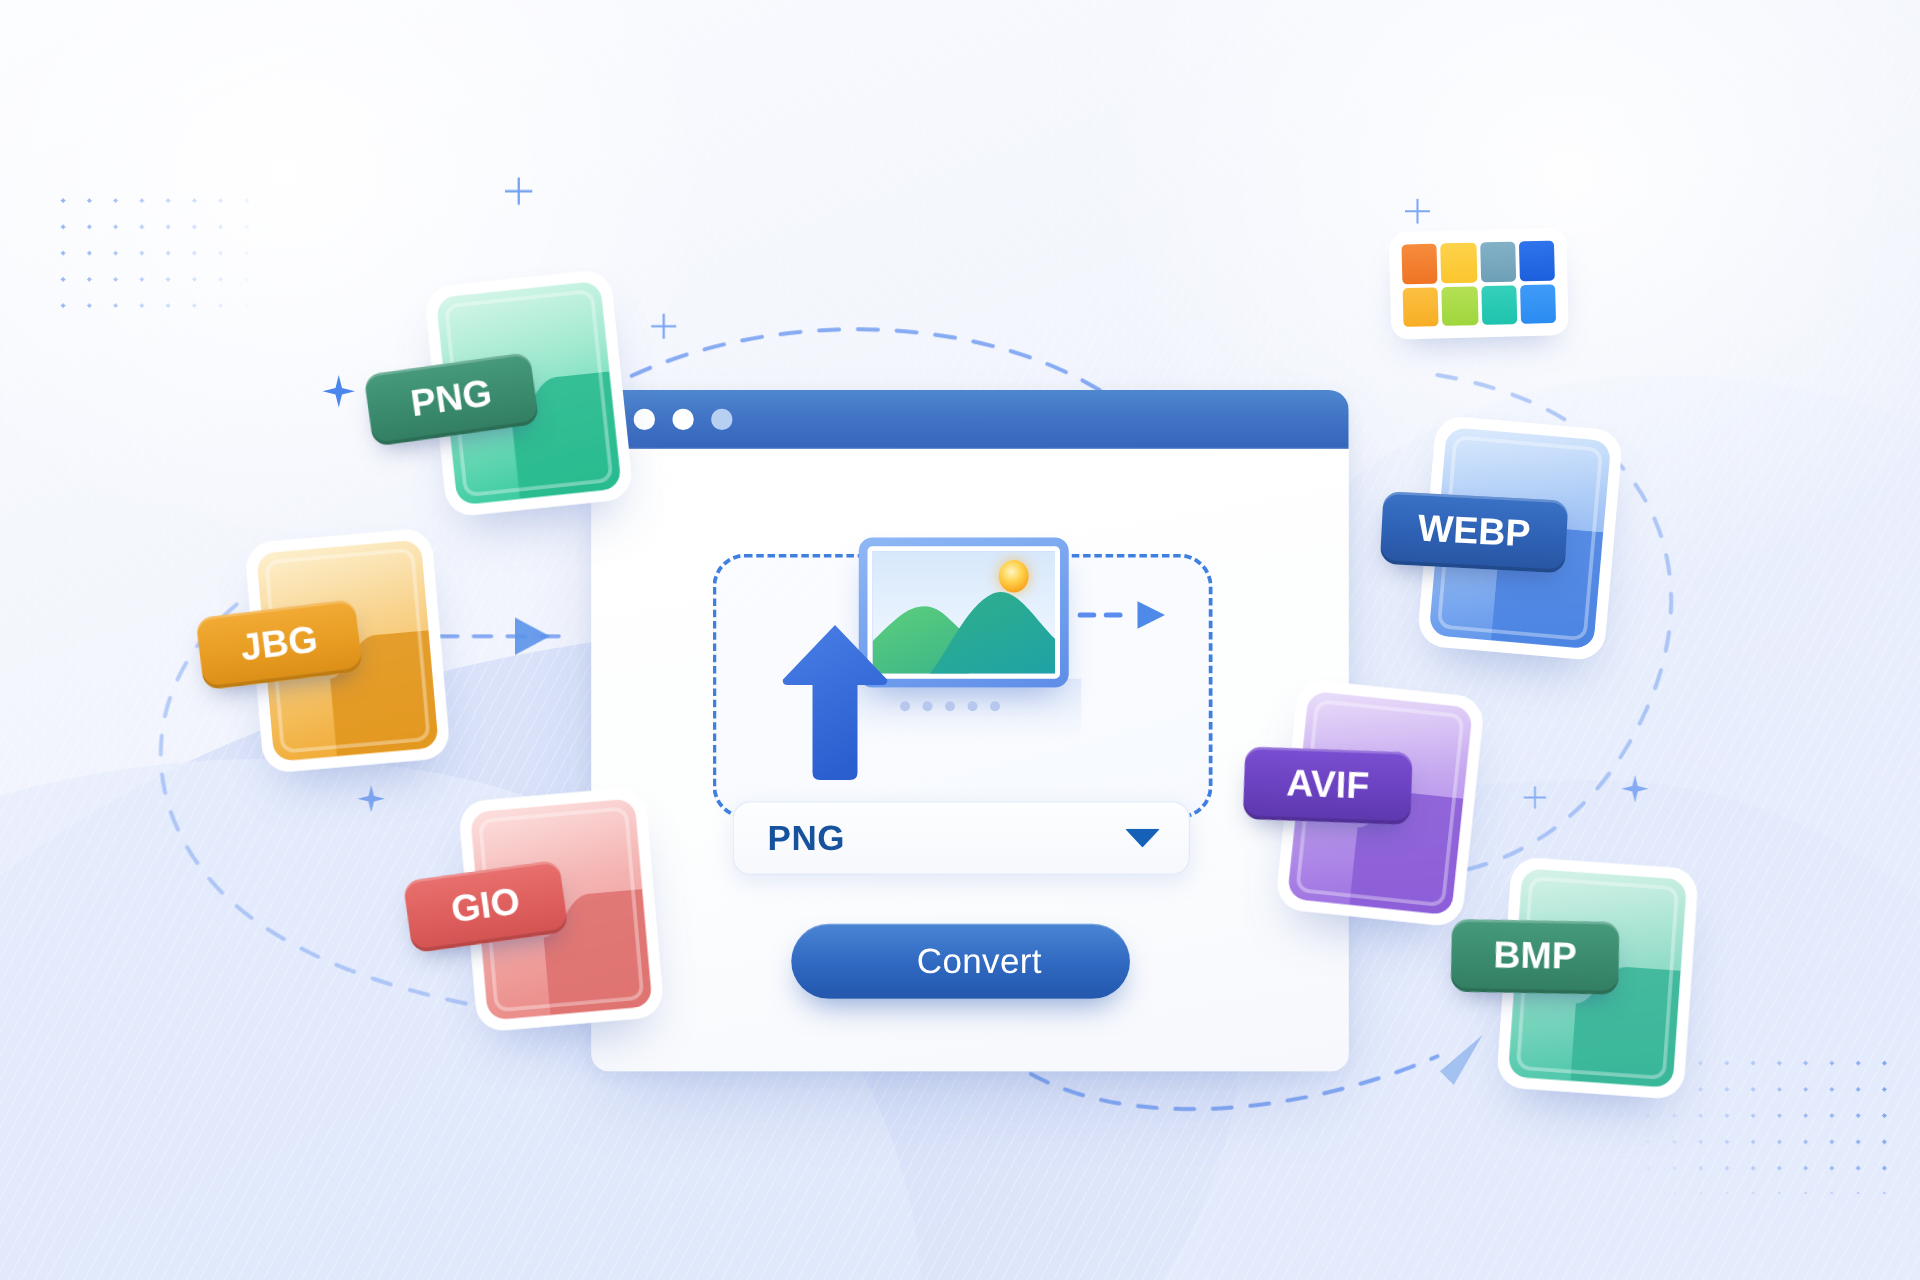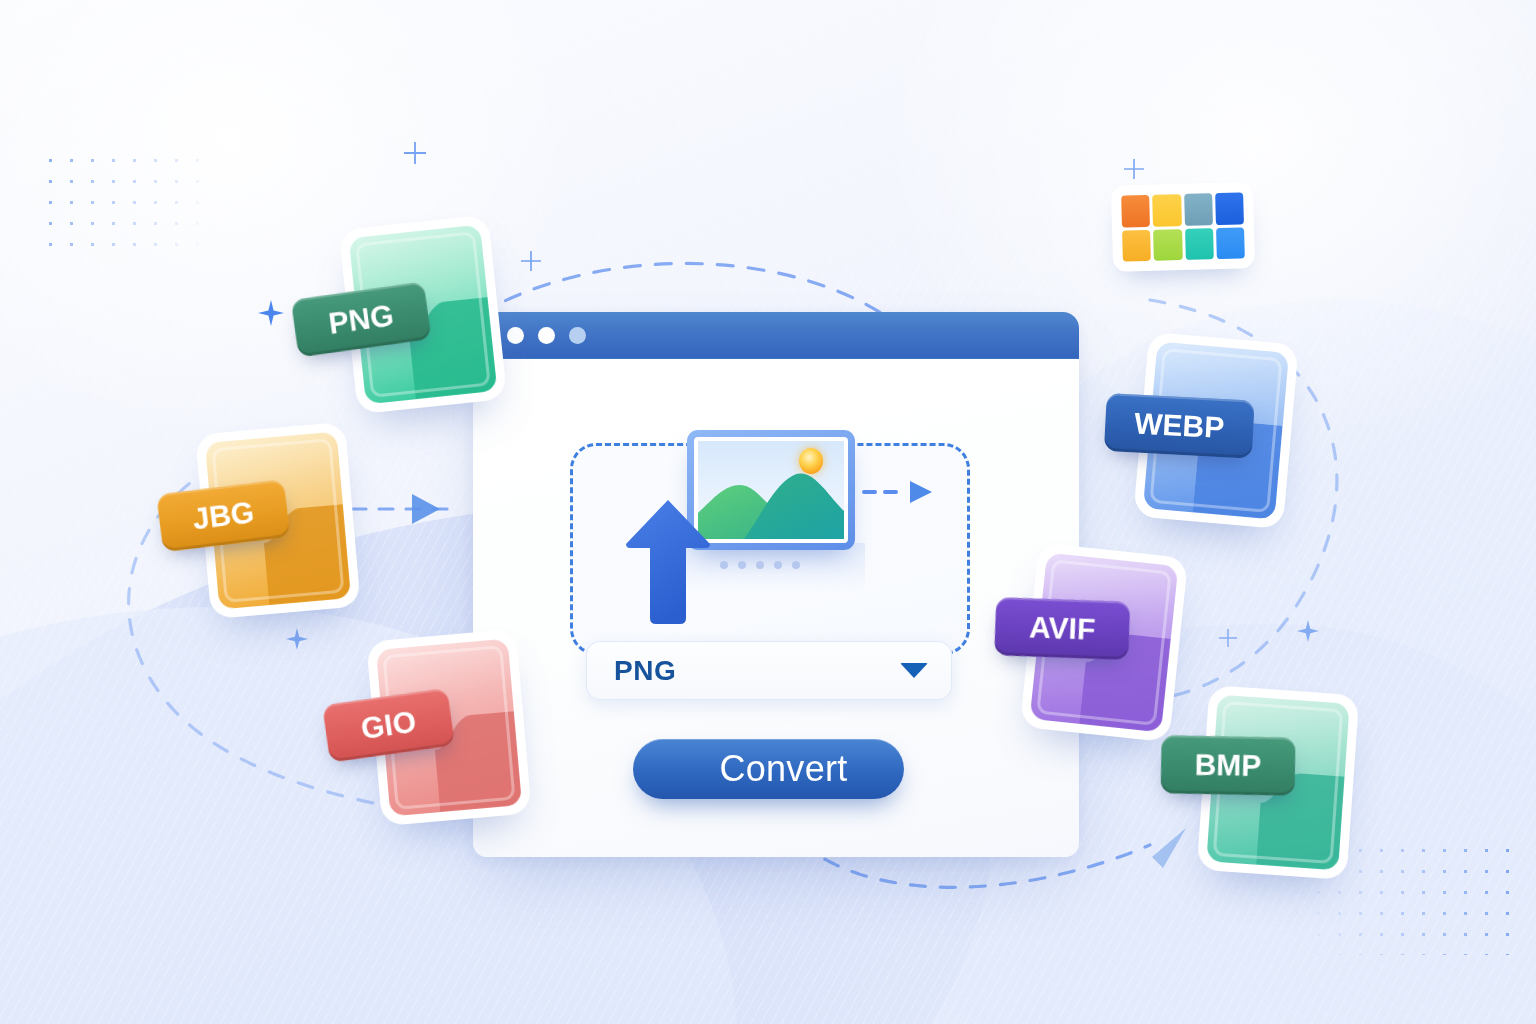--- a/index.html
+++ b/index.html
@@ -179,21 +179,21 @@
   .convert-btn {
     position: absolute; left: 633px; top: 739px;
     width: 271px; height: 60px;
     border-radius: 30px;
     background: linear-gradient(180deg, #4a85d4 0%, #2f68c0 55%, #2457ae 100%);
     box-shadow: 0 12px 24px -8px rgba(40,90,180,.55), inset 0 1px 0 rgba(255,255,255,.25);
     display: flex; align-items: center; justify-content: center;
     border: none; cursor: pointer;
   }
   .convert-btn span {
-    color: #ffffff; font-size: 36px; font-weight: normal; letter-spacing: .3px; margin-left: 30px;
+    color: #ffffff; font-size: 28px; font-weight: normal; letter-spacing: .3px; margin-left: 30px;
   }
 
   
   .filecard { position: absolute; }
   .sheet {
     position: relative;
     width: 150px; height: 185px;
     border-radius: 22px;
     background: #ffffff;
     padding: 9px;

